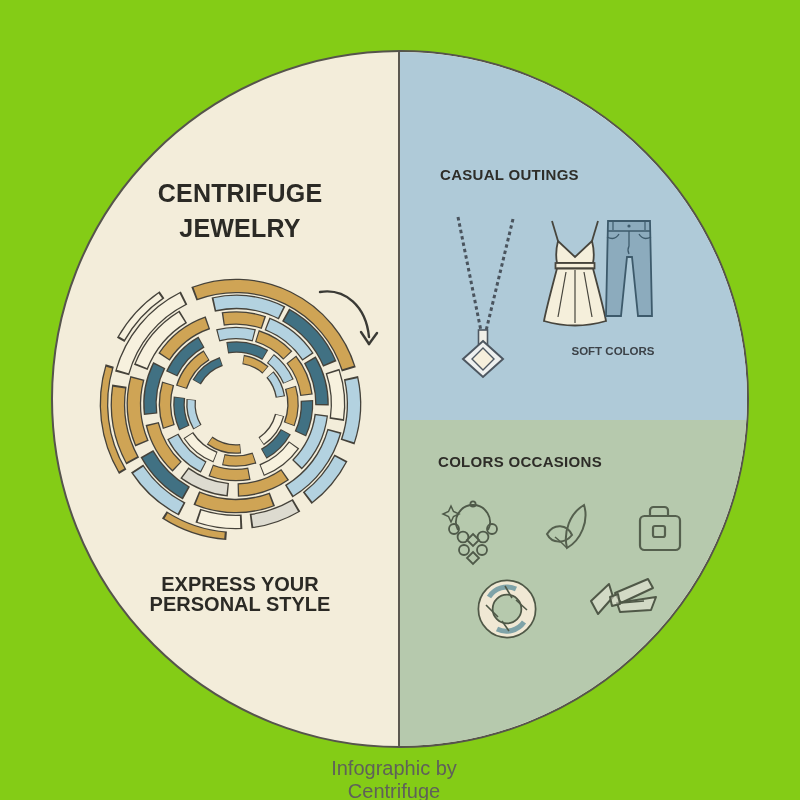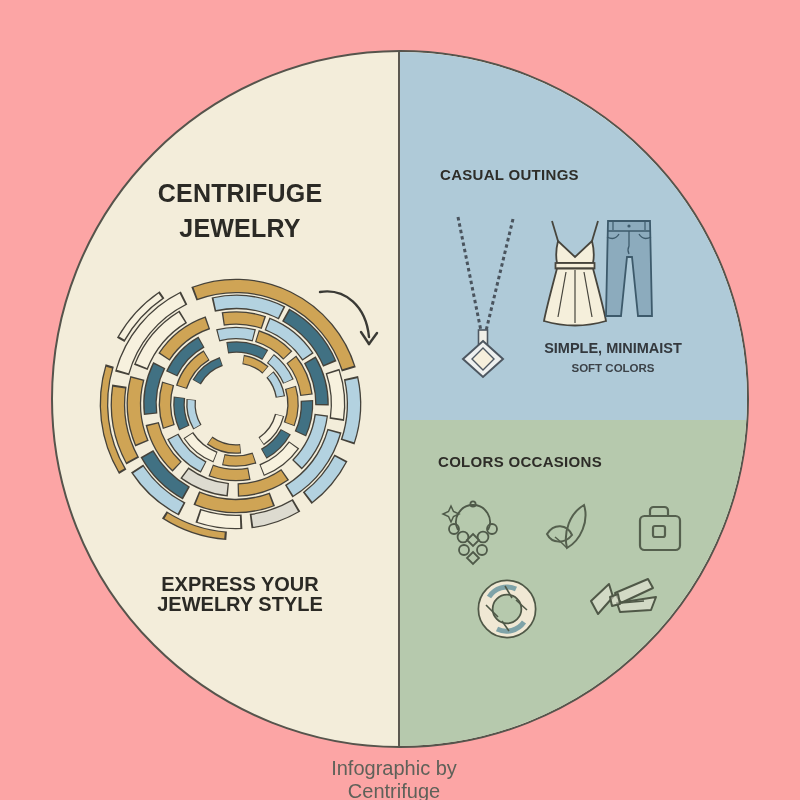--- a/index.html
+++ b/index.html
@@ -1,16 +1,16 @@
 <!DOCTYPE html>
 <html><head>
 <meta charset="utf-8">
 <style>
   html,body{margin:0;padding:0;background:#ffffff;}
-  .stage{position:relative;width:800px;height:800px;background:#fca5a5;overflow:hidden;
+  .stage{position:relative;width:800px;height:800px;background:#84cc16;overflow:hidden;
          font-family:"Liberation Sans",sans-serif;}
   .circle{position:absolute;left:51px;top:50px;width:694px;height:694px;border-radius:50%;
           border:2px solid #56544c;background:#f3edda;overflow:hidden;z-index:1;}
   .sect{position:absolute;}
   .sect-blue{left:346px;top:0;width:352px;height:368px;background:#afcad8;}
   .sect-green{left:346px;top:368px;width:352px;height:330px;background:#b6c9ad;}
   .divider{position:absolute;left:345px;top:0;width:2px;height:100%;background:#5b5850;}
   .txt{position:absolute;z-index:3;color:#2b2a25;}
   .title{left:140px;top:176px;width:200px;text-align:center;font-size:25px;font-weight:700;
          line-height:35px;letter-spacing:0.2px;}
@@ -31,26 +31,25 @@
 
 <div class="stage">
 
   <div class="circle">
     <div class="sect sect-blue"></div>
     <div class="sect sect-green"></div>
     <div class="divider"></div>
   </div>
 
   <div class="txt title">CENTRIFUGE JEWELRY</div>
-  <div class="txt tagline">EXPRESS YOUR JEWELRY STYLE</div>
+  <div class="txt tagline">EXPRESS YOUR PERSONAL STYLE</div>
   <div class="txt h-section h-casual">CASUAL OUTINGS</div>
   <div class="txt h-section h-various">COLORS OCCASIONS</div>
 
   <div class="txt pendant-caption">
-    <div class="pc-main">SIMPLE, MINIMAIST</div>
     <div class="pc-sub">SOFT COLORS</div>
   </div>
 
   <div class="txt footer">Infographic by Centrifuge</div>
 
   <svg class="art" viewBox="0 0 800 800" xmlns="http://www.w3.org/2000/svg">
 
     <g>
         <path d="M122.7 471.8 A132 132 0 0 1 109.7 365.6" fill="none" stroke="#45423a" stroke-width="8.6"></path>
         <path d="M121.7 470.0 A132 132 0 0 1 109.1 367.6" fill="none" stroke="#cfa455" stroke-width="6"></path>

